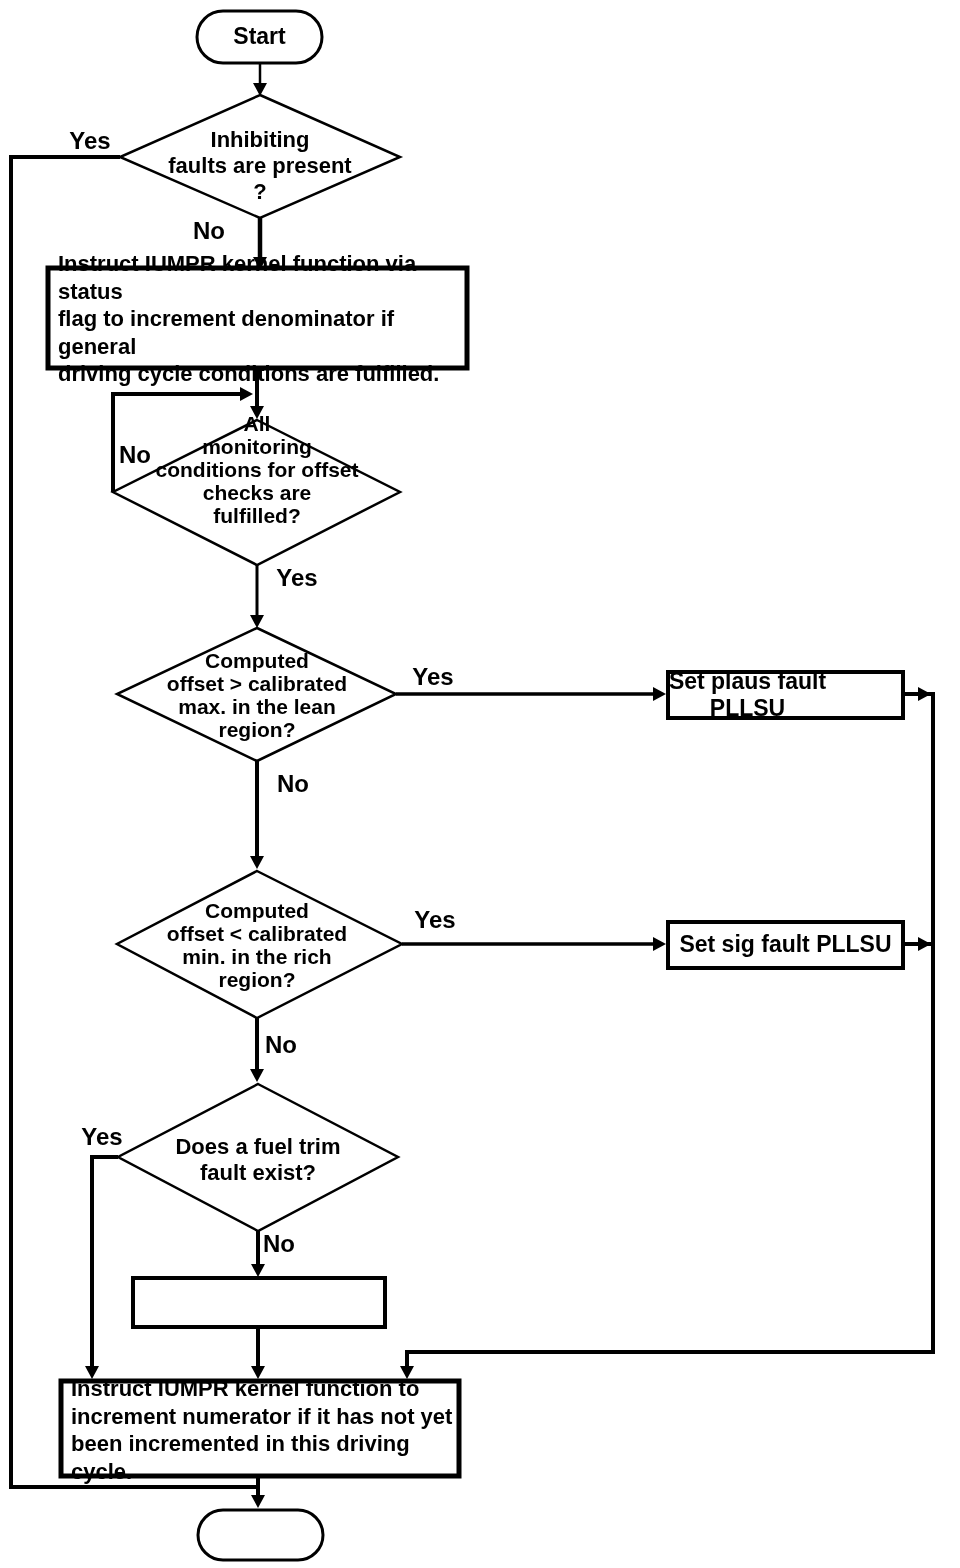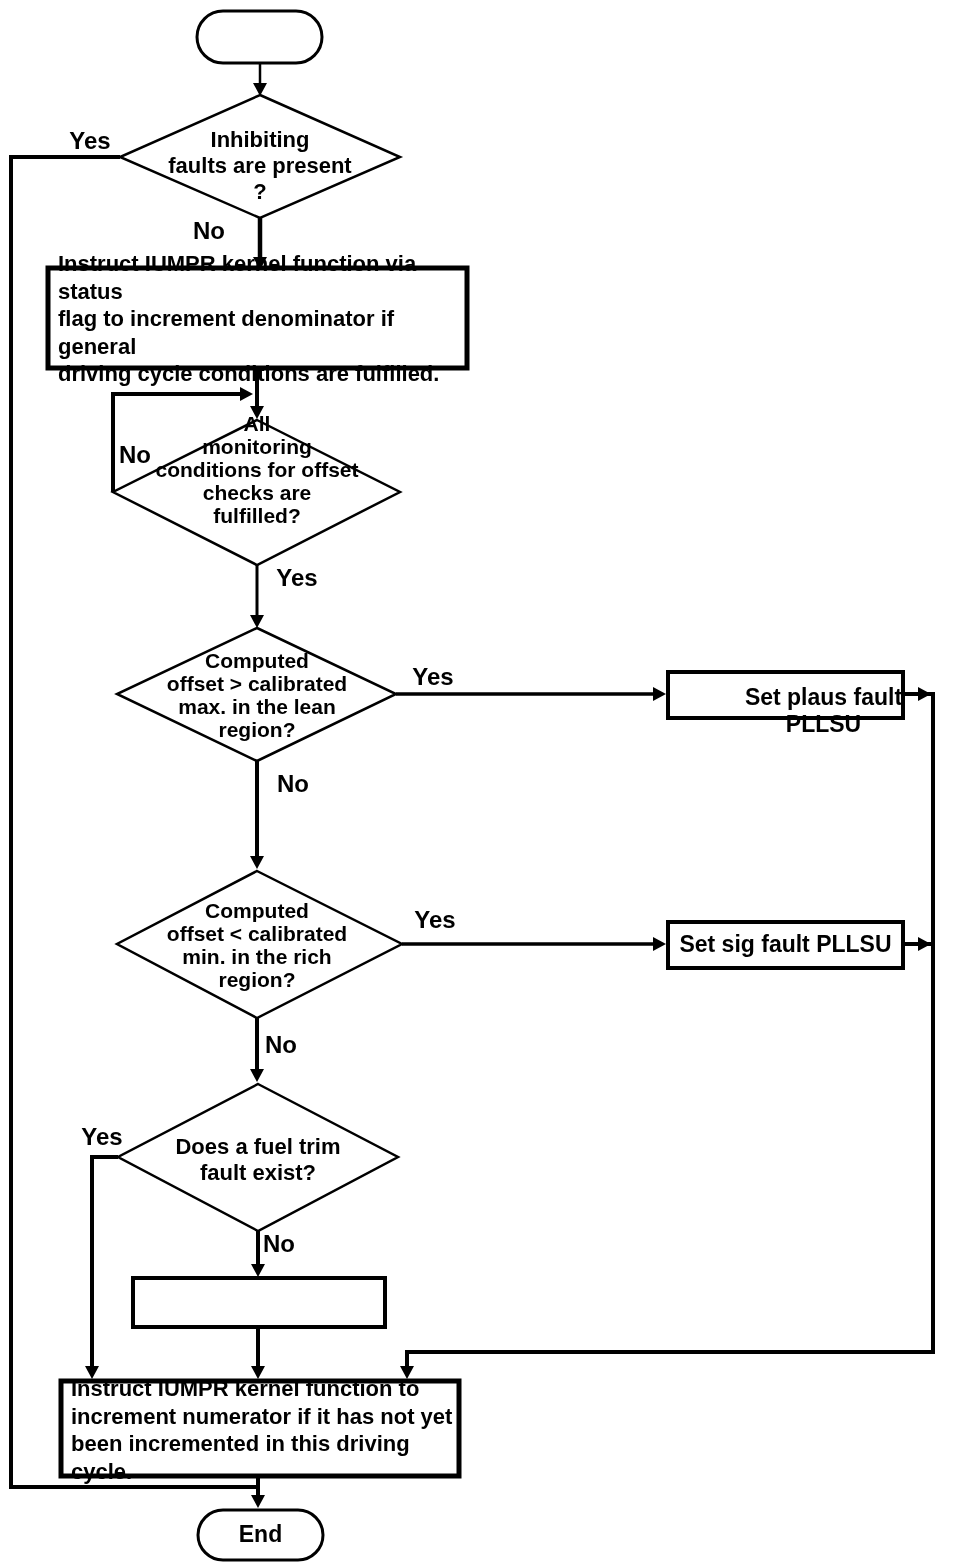--- a/index.html
+++ b/index.html
@@ -117,58 +117,58 @@
         <polygon points="257,871 402,944 257,1018 117,944" stroke-width="2.5"></polygon>
         <rect x="668" y="922" width="235" height="46" stroke-width="4"></rect>
         <polygon points="258,1084 398,1157 258,1231 118,1157" stroke-width="2.5"></polygon>
         <rect x="133" y="1278" width="252" height="49" stroke-width="4"></rect>
         <rect x="61" y="1381" width="398" height="95" stroke-width="5"></rect>
         <rect x="198" y="1510" width="125" height="50" rx="25" stroke-width="3"></rect>
       </g>
     </g>
   </svg>
 
+  <div class="label f23" style="left:197px; top:11px; width:125px; height:52px;">Start</div>
 
   <div class="label f22" style="left:140px; top:118px; width:240px; height:80px;margin-top:8px;">Inhibiting
 faults are present
 ?</div>
 
   <div class="label f22w left" style="left:58px; top:277px; width:402px; height:84px;">Instruct IUMPR kernel function via status
 flag to increment denominator if general
 driving cycle conditions are fulfilled.</div>
 
   <div class="label f21" style="left:128px; top:410px; width:258px; height:118px;">All
 monitoring
 conditions for offset
 checks are
 fulfilled?</div>
 
   <div class="label f21" style="left:127px; top:648px; width:260px; height:93px;">Computed
 offset &gt; calibrated
 max. in the lean
 region?</div>
 
-  <div class="label f23" style="left:706px; top:672px; width:235px; height:46px;margin-top:16px;">Set plaus fault PLLSU</div>
+  <div class="label f23" style="left:630px; top:672px; width:235px; height:46px;">Set plaus fault PLLSU</div>
 
   <div class="label f21" style="left:128px; top:898px; width:258px; height:93px;">Computed
 offset &lt; calibrated
 min. in the rich
 region?</div>
 
   <div class="label f23" style="left:668px; top:922px; width:235px; height:46px;">Set sig fault PLLSU</div>
 
   <div class="label f22" style="left:138px; top:1133px; width:240px; height:54px;text-align:center;">Does a fuel trim
 fault exist?</div>
 
 
   <div class="label f22w left" style="left:71px; top:1390px; width:386px; height:80px;">Instruct IUMPR kernel function to
 increment numerator if it has not yet
 been incremented in this driving cycle.</div>
 
-  <div class="label f23" style="left:198px; top:1510px; width:125px; height:50px;">End</div>
 
   <div class="label edge-label" style="left:58px; top:127px; width:64px; height:28px;">Yes</div>
   <div class="label edge-label" style="left:178px; top:217px; width:62px; height:28px;">No</div>
 
   <div class="label edge-label" style="left:104px; top:441px; width:62px; height:28px;">No</div>
   <div class="label edge-label" style="left:262px; top:564px; width:70px; height:28px;">Yes</div>
 
   <div class="label edge-label" style="left:398px; top:663px; width:70px; height:28px;">Yes</div>
   <div class="label edge-label" style="left:262px; top:770px; width:62px; height:28px;">No</div>
 

